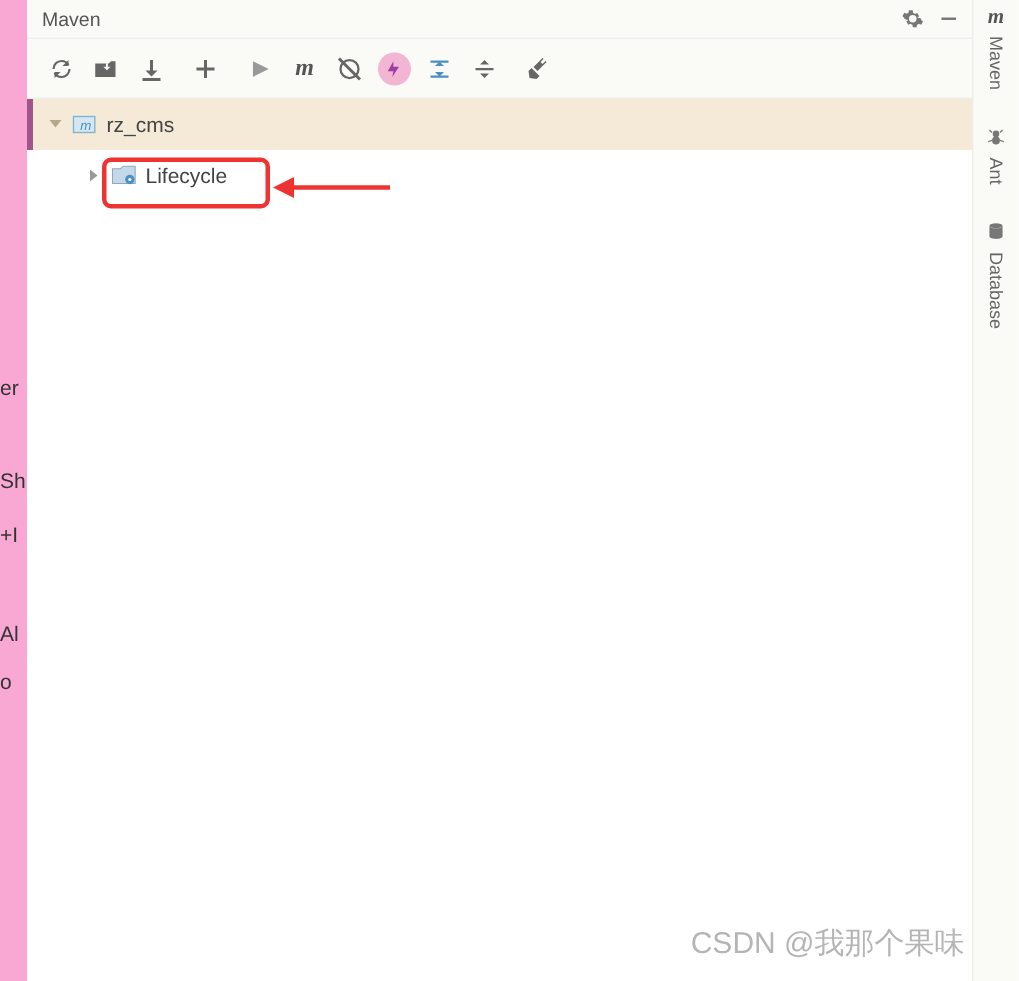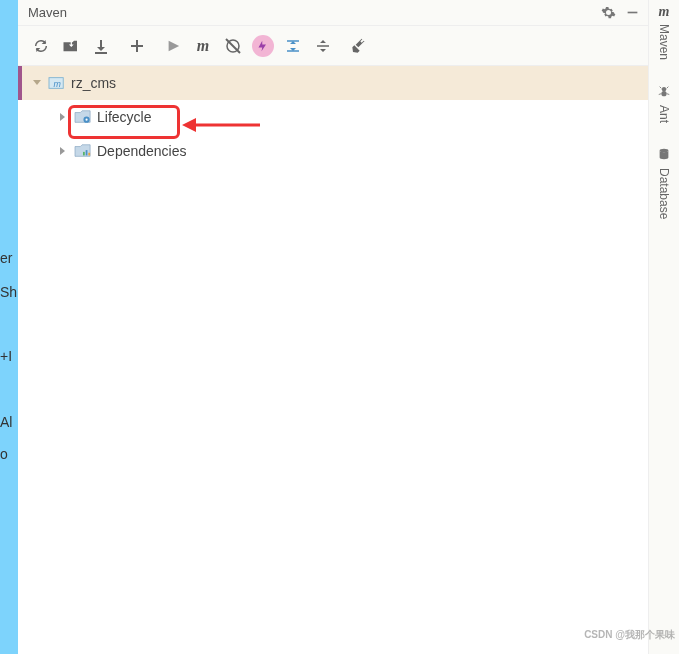--- a/index.html
+++ b/index.html
@@ -13,32 +13,32 @@
 .tb-btn { width: 30px; height: 30px; display: flex; align-items: center; justify-content: center; cursor: pointer; }
 .tb-sep { width: 6px; }
 .tree { padding: 0; }
 .tree-row { display: flex; align-items: center; height: 34px; font-size: 14px; color: #444; cursor: pointer; }
 .row-root { background: #f5ead8; border-left: 4px solid #a0558b; padding-left: 8px; }
 .row-child { padding-left: 38px; }
 .arrow { width: 14px; height: 14px; display: flex; align-items: center; justify-content: center; margin-right: 3px; }
 .folder-icon { width: 20px; height: 18px; margin-right: 4px; display: flex; align-items: center; justify-content: center; position: relative; }
 .highlight-box { position: absolute; left: 50px; top: 105px; width: 112px; height: 34px; border: 3px solid #e33; border-radius: 6px; pointer-events: none; }
 .red-arrow { position: absolute; left: 164px; top: 115px; pointer-events: none; }
-.left-cut { position: absolute; left: 0; top: 0; width: 18px; height: 654px; background: #7dd3fc; font-size: 14px; color: #333; }
+.left-cut { position: absolute; left: 0; top: 0; width: 18px; height: 654px; background: #f9a8d4; font-size: 14px; color: #333; }
 .left-cut div { position: absolute; left: 0; white-space: nowrap; }
 .rail-item { writing-mode: vertical-rl; text-orientation: mixed; font-size: 12px; color: #666; margin-top: 6px; cursor: pointer; display: flex; align-items: center; gap: 4px; }
 .rail-icon { writing-mode: horizontal-tb; }
-.watermark { position: absolute; right: 4px; bottom: 12px; color: rgba(120,120,120,0.55); font-size: 10px; pointer-events: none; font-weight: bold; }
+.watermark { position: absolute; right: 36px; bottom: 12px; color: rgba(120,120,120,0.55); font-size: 20px; pointer-events: none; }
 </style>
 </head>
 <body>
 
 <div class="left-cut">
   <div style="top:250px">er</div>
-  <div style="top:284px">Sh</div>
+  <div style="top:312px">Sh</div>
   <div style="top:348px">+I</div>
   <div style="top:414px">Al</div>
   <div style="top:446px">o</div>
 </div>
 
 <div class="main-area">
   <div class="header">
     <span class="header-title">Maven</span>
     <span class="header-icon">
       <svg width="15" height="15" viewBox="0 0 24 24">
@@ -141,36 +141,20 @@
         </span>
       <span class="folder-icon">
           <svg width="18" height="16" viewBox="0 0 20 18">
             <path fill="#c5d8e8" d="M1 4h6l2-2h9v13H1z" stroke="#8aa8c2" stroke-width="0.8"></path>
             <circle cx="14" cy="12" r="3.5" fill="#4a90c7"></circle>
             <circle cx="14" cy="12" r="1.2" fill="#fff"></circle>
           </svg>
         </span>
       <span>Lifecycle</span>
     </div>
-    <div class="tree-row row-child">
-      <span class="arrow">
-          <svg width="10" height="10" viewBox="0 0 10 10">
-            <path fill="#999" d="M2 1l5 4-5 4z"></path>
-          </svg>
-        </span>
-      <span class="folder-icon">
-          <svg width="18" height="16" viewBox="0 0 20 18">
-            <path fill="#c5d8e8" d="M1 4h6l2-2h9v13H1z" stroke="#8aa8c2" stroke-width="0.8"></path>
-            <rect x="10" y="10" width="2" height="4" fill="#58b368"></rect>
-            <rect x="13" y="8" width="2" height="6" fill="#4a90c7"></rect>
-            <rect x="16" y="11" width="2" height="3" fill="#e8a33d"></rect>
-          </svg>
-        </span>
-      <span>Dependencies</span>
-    </div>
   </div>
 
   <div class="highlight-box"></div>
   <svg class="red-arrow" width="80" height="20" viewBox="0 0 80 20">
     <line x1="78" y1="10" x2="10" y2="10" stroke="#e33" stroke-width="3"></line>
     <path d="M0 10 L14 3 L14 17 Z" fill="#e33"></path>
   </svg>
 </div>
 
 <div class="right-rail">

